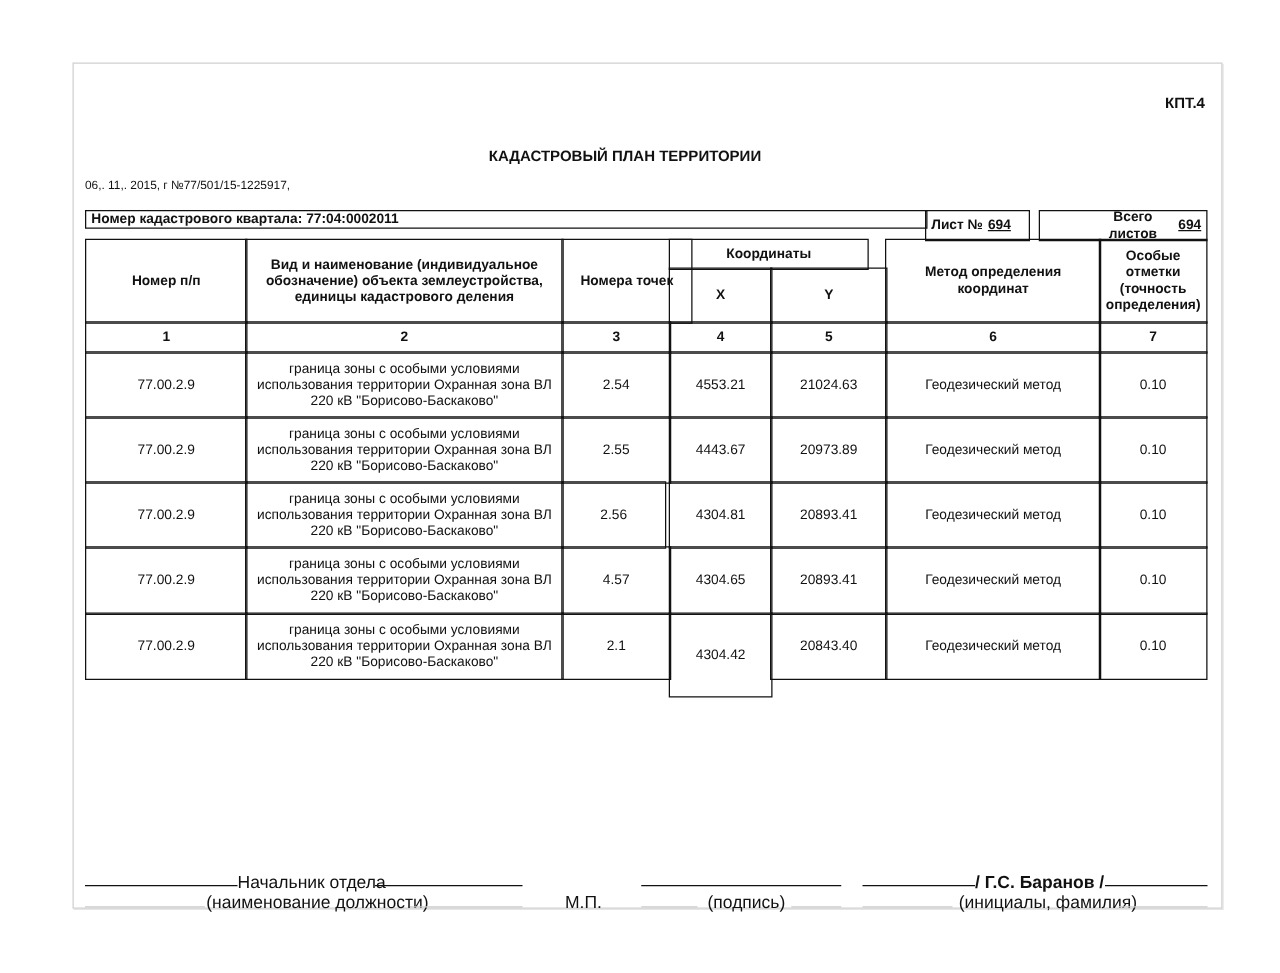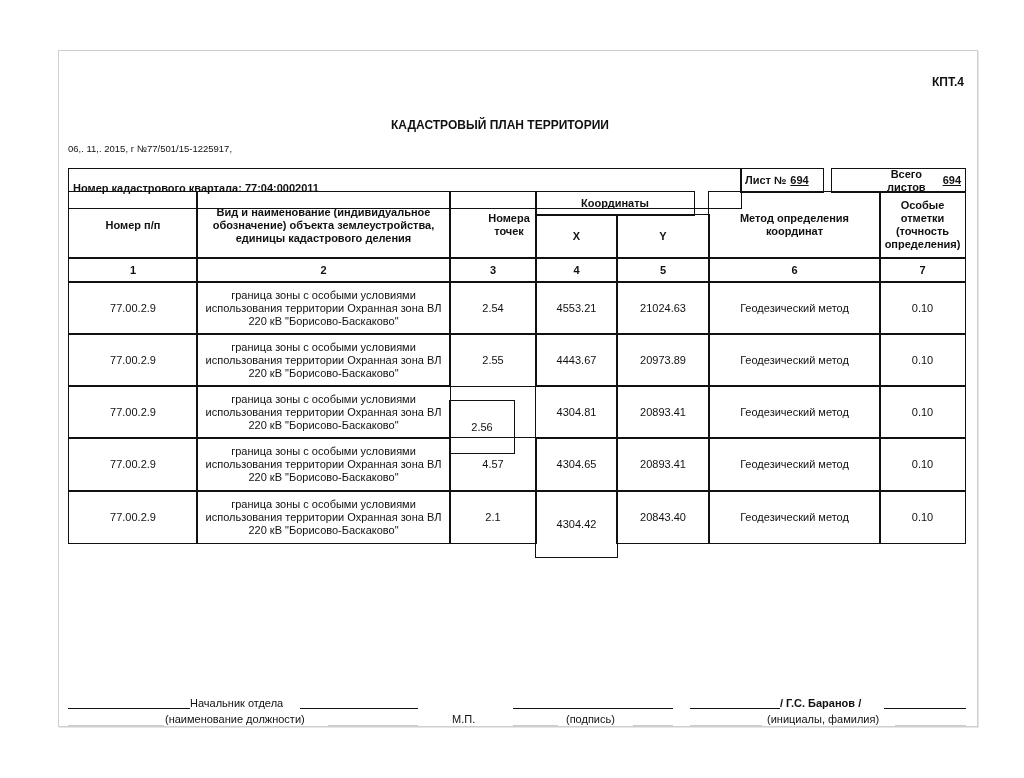--- a/index.html
+++ b/index.html
@@ -11,50 +11,50 @@
   .code { left:932px; top:75px; font-size:12px; font-weight:bold; }
   .title { left:0; width:1000px; top:118px; text-align:center; font-size:12px; font-weight:bold; }
   .regline { left:68px; top:143px; font-size:9.5px; }
   .grid { position:absolute; left:68px; top:168px; width:898px; height:375px; }
   .cell { position:absolute; border:1.5px solid #111; box-sizing:border-box;
           display:flex; align-items:center; justify-content:center; text-align:center;
           font-size:11px; line-height:13px; }
   .cell.b { font-weight:bold; }
   .cell.left { justify-content:flex-start; padding-left:4px; }
   .u { text-decoration:underline; padding:0 4px; }
-  .sig { position:absolute; font-size:11px; }
+  .sig { position:absolute; font-size:14px; }
   .line { position:absolute; height:0; border-top:1.5px solid #111; }
   .thin { position:absolute; height:0; border-top:1px solid #ccc; }
 </style>
 </head>
 <body>
 
 <div class="page"></div>
 
 <div class="abs code">КПТ.4</div>
 <div class="abs title">КАДАСТРОВЫЙ ПЛАН ТЕРРИТОРИИ</div>
 <div class="abs regline">06,. 11,. 2015, г №77/501/15-1225917,</div>
 
 <div class="grid">
 
-  <div class="cell b left" style="left:0;top:0;width:674px;height:41px;">
+  <div class="cell b left" style="left:0;top:0;width:674px;height:15px;">
       <span>Номер кадастрового квартала: 77:04:0002011</span>
     </div>
   <div class="cell b left" style="left:672px;top:0;width:84px;height:25px;">
       <span>Лист №</span>
       <span class="u">694</span>
     </div>
   <div class="cell b left" style="left:763px;top:0;width:135px;height:25px;padding-left:42px;">
       <span>Всего листов</span>
       <span class="u">694</span>
     </div>
 
   <div class="cell b" style="left:0;top:23px;width:130px;height:68px;">Номер п/п</div>
   <div class="cell b" style="left:128px;top:23px;width:255px;height:68px;padding:0 8px;">Вид и наименование (индивидуальное обозначение) объекта землеустройства, единицы кадастрового деления</div>
-  <div class="cell b" style="left:381px;top:23px;width:88px;height:68px;padding-left:32px;">Номера точек</div>
+  <div class="cell b" style="left:381px;top:23px;width:105px;height:68px;">Номера точек</div>
   <div class="cell b" style="left:467px;top:23px;width:160px;height:25px;">Координаты</div>
   <div class="cell b" style="left:467px;top:46px;width:83px;height:45px;">X</div>
   <div class="cell b" style="left:548px;top:46px;width:94px;height:45px;">Y</div>
   <div class="cell b" style="left:811px;top:23px;width:87px;height:68px;">Особые отметки (точность определения)</div>
   <div class="cell b" style="left:640px;top:23px;width:173px;height:68px;padding:0 20px;">Метод определения координат</div>
 
   <div class="cell b" style="left:0;top:89px;width:130px;height:26px;">1</div>
   <div class="cell b" style="left:128px;top:89px;width:255px;height:26px;">2</div>
   <div class="cell b" style="left:381px;top:89px;width:88px;height:26px;">3</div>
   <div class="cell b" style="left:467px;top:89px;width:83px;height:26px;">4</div>
@@ -73,21 +73,21 @@
   <div class="cell" style="left:0;top:165px;width:130px;height:54px;">77.00.2.9</div>
   <div class="cell" style="left:128px;top:165px;width:255px;height:54px;padding:0 4px;">граница зоны с особыми условиями использования территории Охранная зона ВЛ 220 кВ "Борисово-Баскаково"</div>
   <div class="cell" style="left:381px;top:165px;width:88px;height:54px;">2.55</div>
   <div class="cell" style="left:467px;top:165px;width:83px;height:54px;">4443.67</div>
   <div class="cell" style="left:548px;top:165px;width:94px;height:54px;">20973.89</div>
   <div class="cell" style="left:640px;top:165px;width:173px;height:54px;">Геодезический метод</div>
   <div class="cell" style="left:811px;top:165px;width:87px;height:54px;">0.10</div>
 
   <div class="cell" style="left:0;top:217px;width:130px;height:54px;">77.00.2.9</div>
   <div class="cell" style="left:128px;top:217px;width:255px;height:54px;padding:0 4px;">граница зоны с особыми условиями использования территории Охранная зона ВЛ 220 кВ "Борисово-Баскаково"</div>
-  <div class="cell" style="left:381px;top:232px;width:66px;height:54px;">2.56</div>
+  <div class="cell" style="left:381px;top:217px;width:84px;height:54px;">2.56</div>
   <div class="cell" style="left:467px;top:217px;width:83px;height:54px;">4304.81</div>
   <div class="cell" style="left:548px;top:217px;width:94px;height:54px;">20893.41</div>
   <div class="cell" style="left:640px;top:217px;width:173px;height:54px;">Геодезический метод</div>
   <div class="cell" style="left:811px;top:217px;width:87px;height:54px;">0.10</div>
 
   <div class="cell" style="left:0;top:269px;width:130px;height:55px;">77.00.2.9</div>
   <div class="cell" style="left:128px;top:269px;width:255px;height:55px;padding:0 4px;">граница зоны с особыми условиями использования территории Охранная зона ВЛ 220 кВ "Борисово-Баскаково"</div>
   <div class="cell" style="left:381px;top:269px;width:88px;height:55px;">4.57</div>
   <div class="cell" style="left:467px;top:269px;width:83px;height:55px;">4304.65</div>
   <div class="cell" style="left:548px;top:269px;width:94px;height:55px;">20893.41</div>

